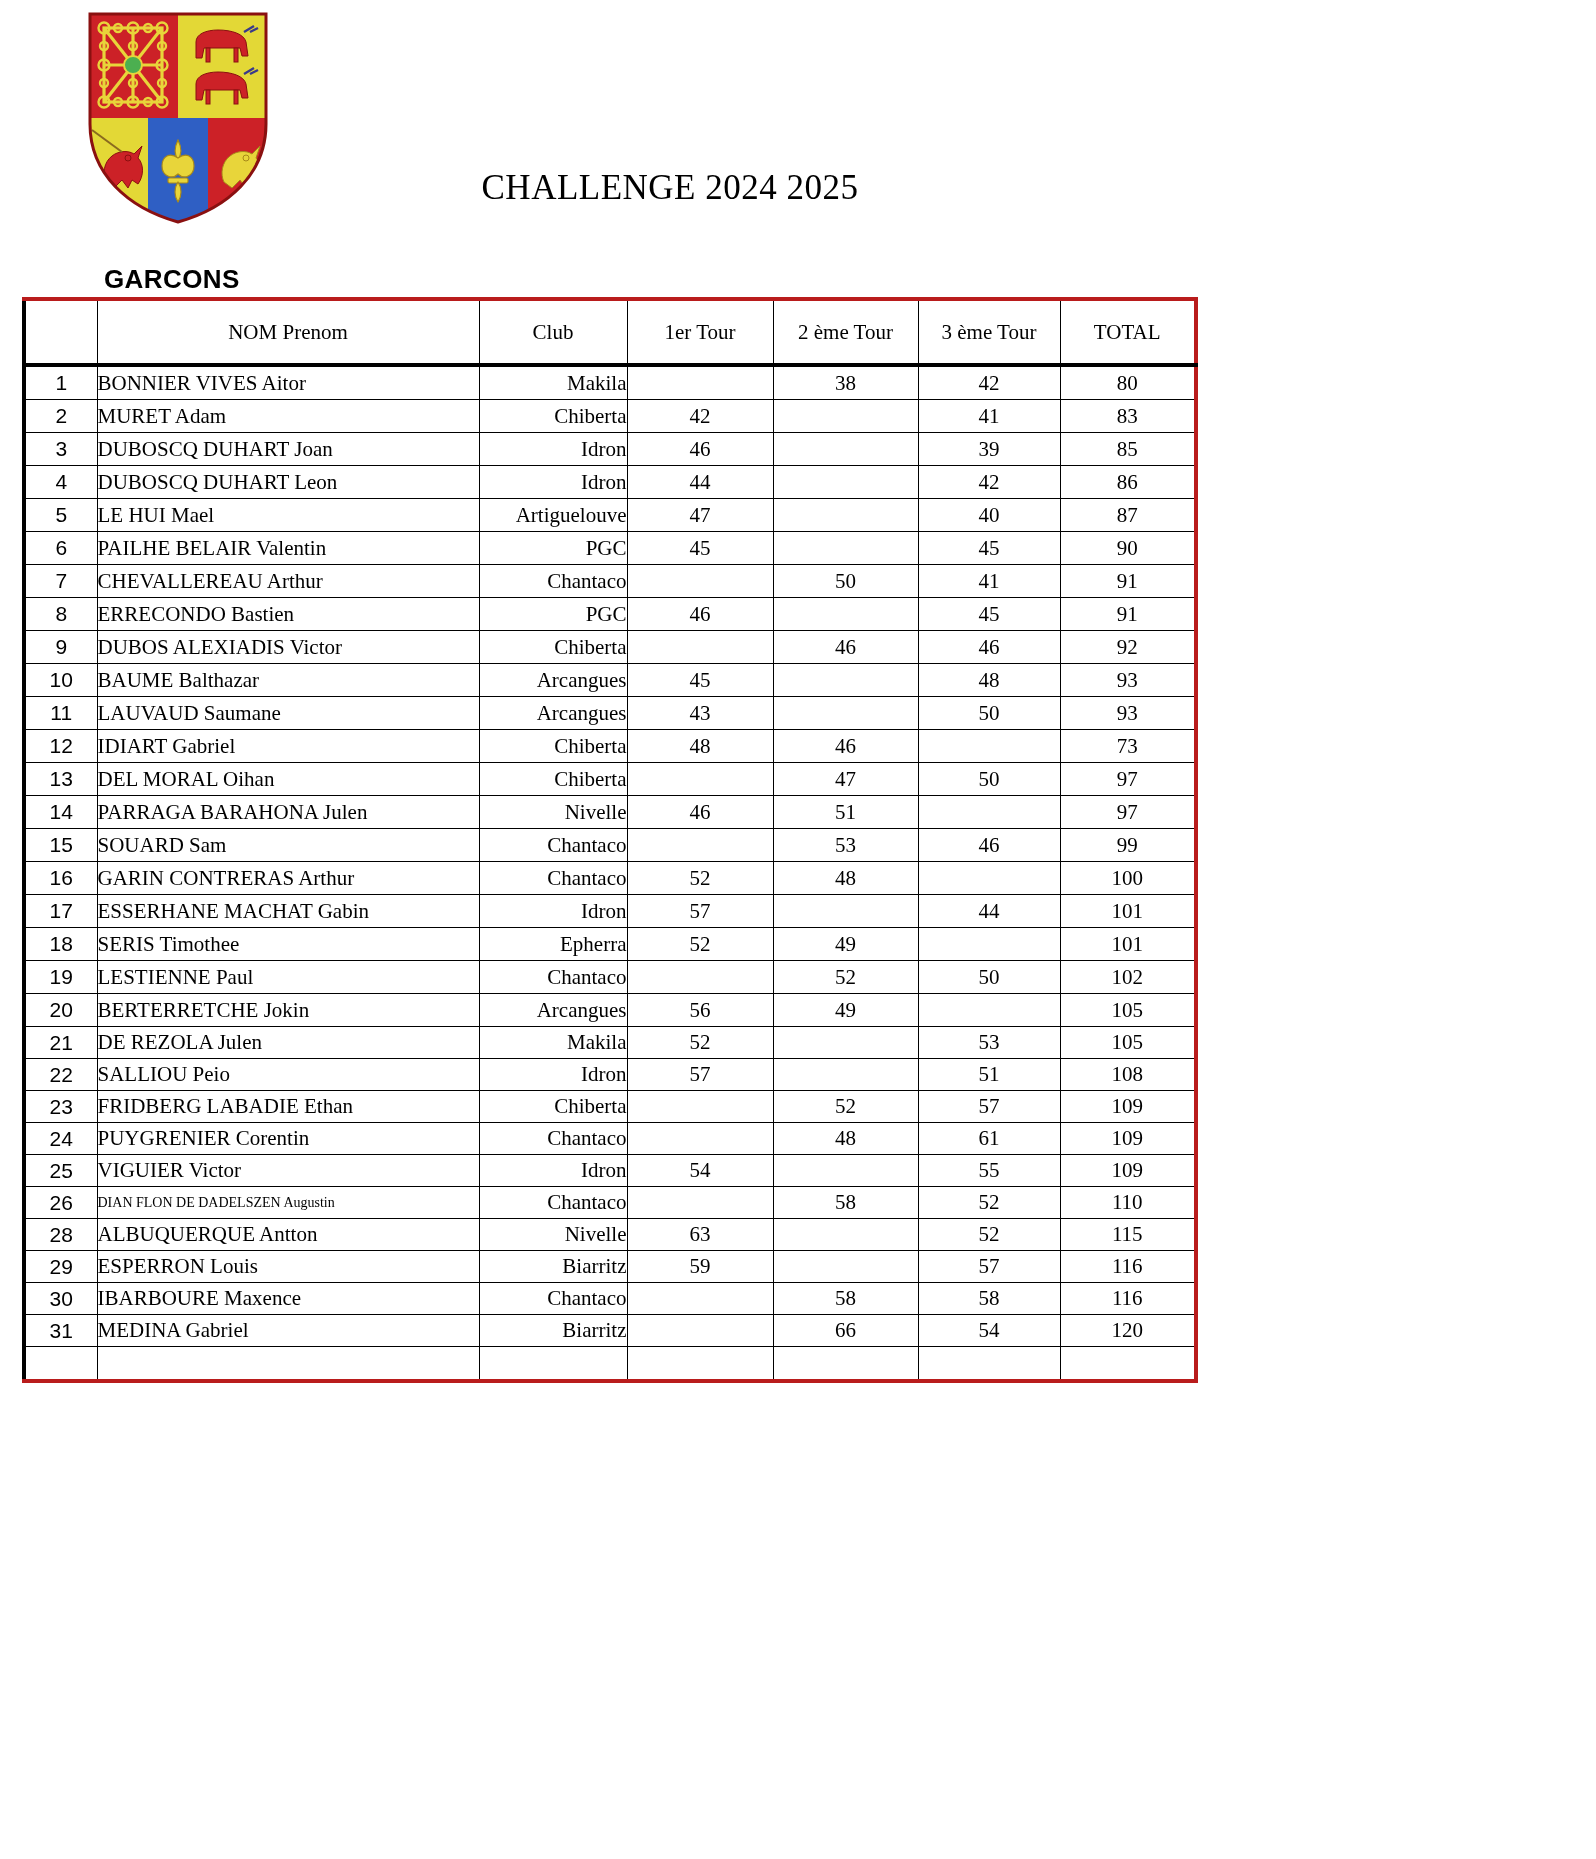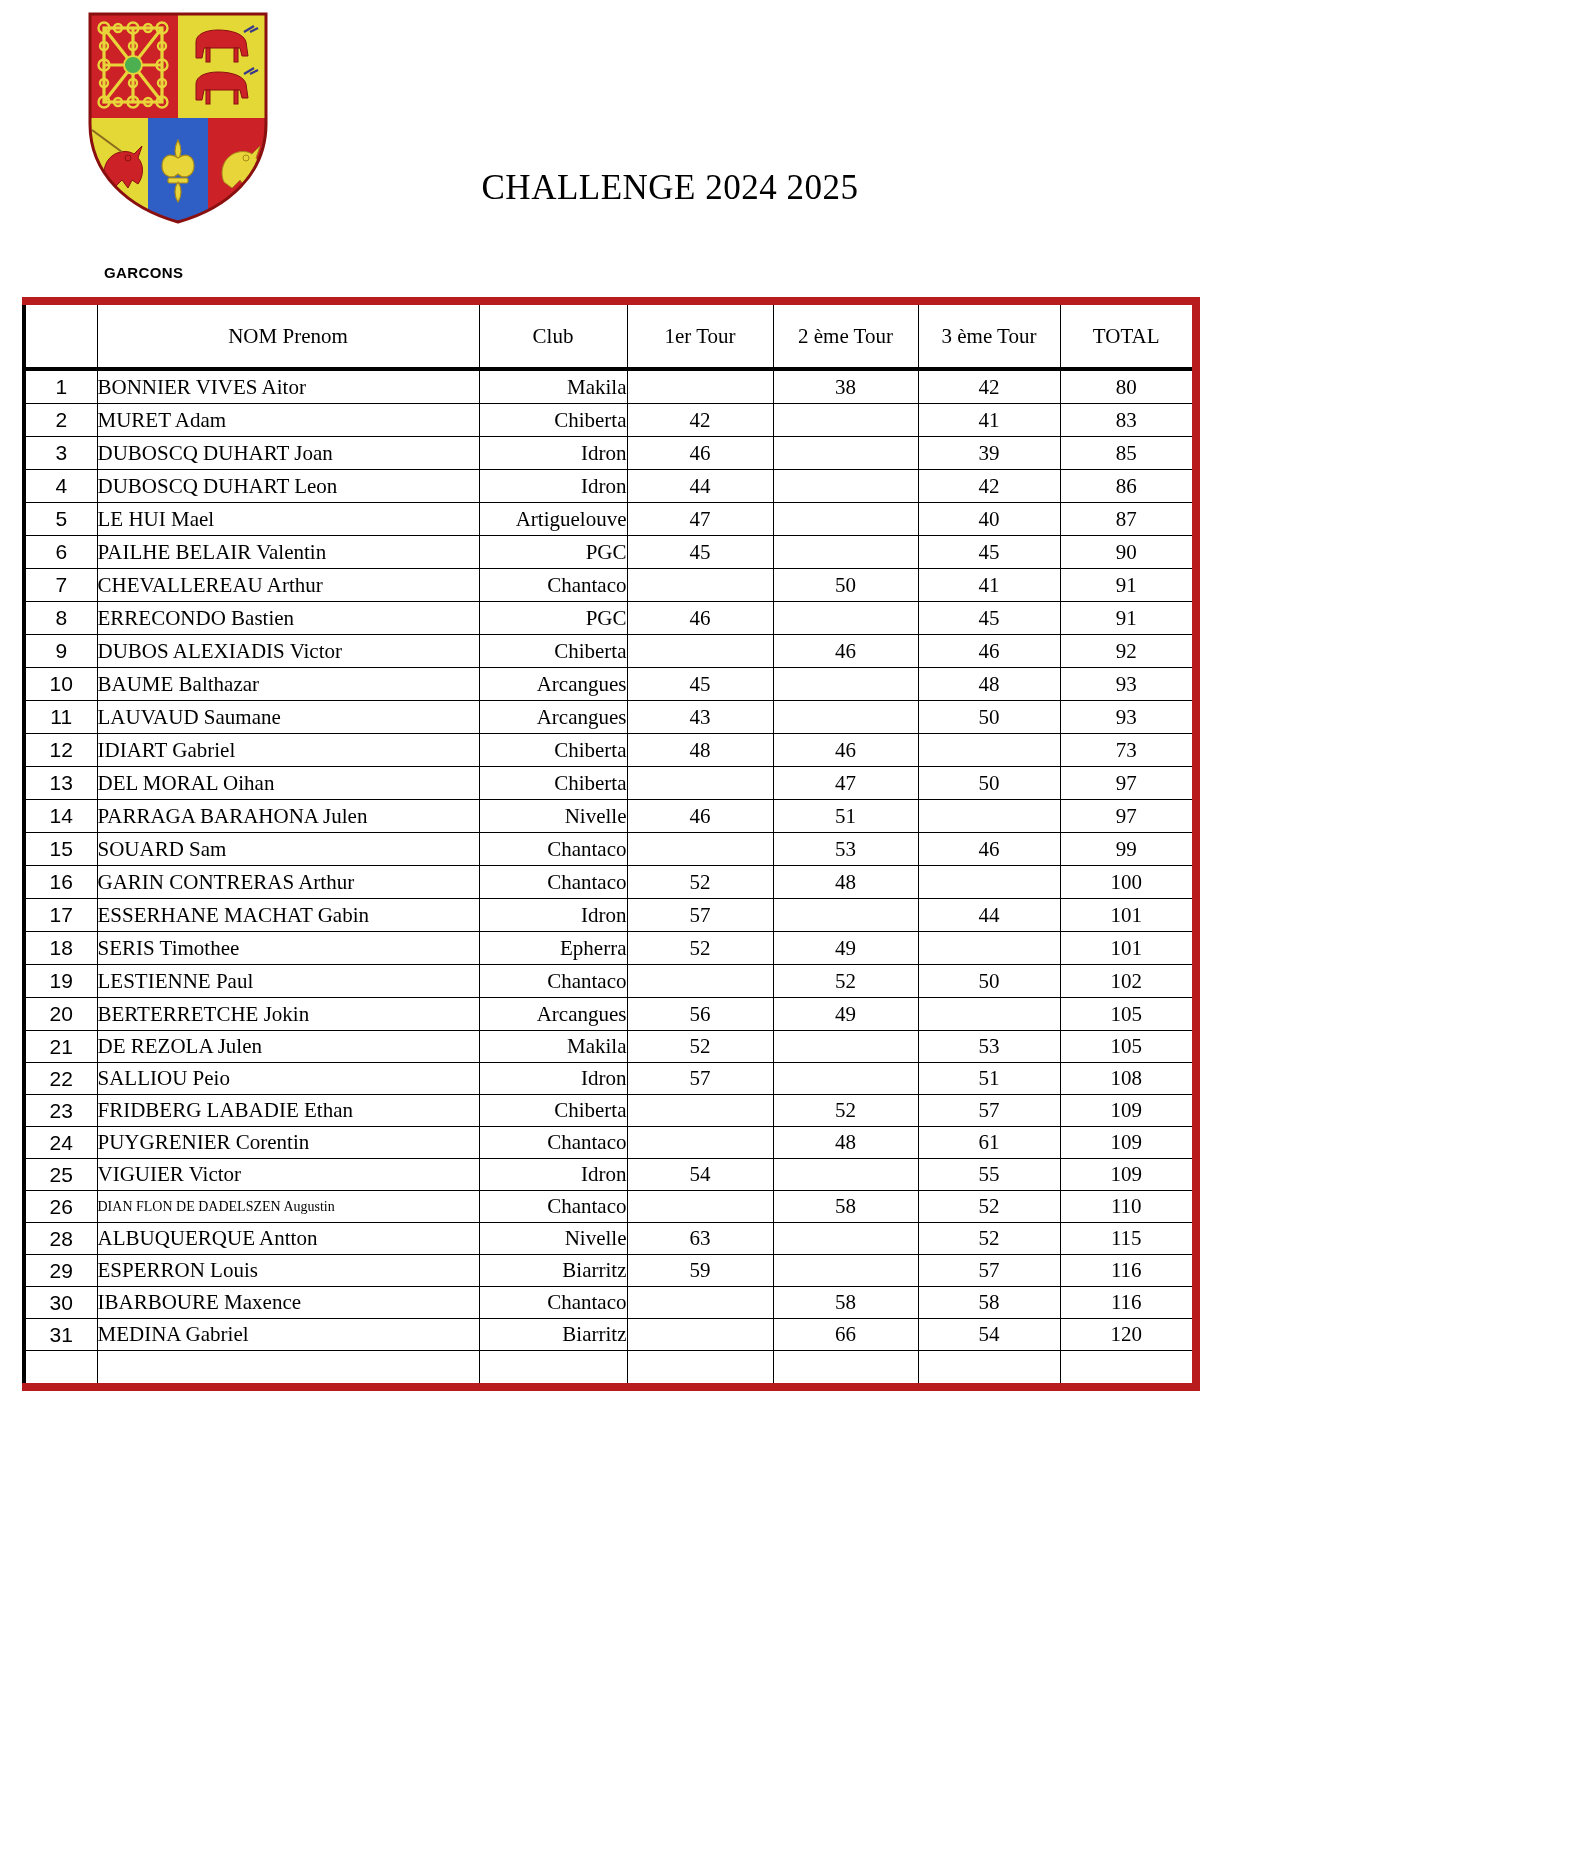--- a/index.html
+++ b/index.html
@@ -39,21 +39,21 @@
     white-space: nowrap;
   }
 
   
   #section-label {
     position: absolute;
     left: 104px;
     top: 264px;
     font-family: "Liberation Sans", sans-serif;
     font-weight: bold;
-    font-size: 15px;
+    font-size: 26px;
     letter-spacing: 0.4px;
   }
 
   
   #rank-table-wrap {
     position: absolute;
     left: 22px;
     top: 297px;
     width: 1172px;
   }
@@ -73,21 +73,21 @@
   table.rank td, table.rank th {
     border: 1px solid #000000;
     padding: 0;
     font-weight: normal;
     font-size: 21px;
     vertical-align: middle;
     background: #ffffff;
   }
 
   
-  table.rank { border: 8px solid #b91c1c; padding-left: 23px; }
+  table.rank { border: 4px solid #b91c1c; padding-left: 23px; }
 
   
   tr.hdr th {
     height: 62px;
     text-align: center;
     font-size: 21px;
     border-bottom: 4px solid #000000;
   }
   tr.hdr th.h-rank {
     border-top: none;

